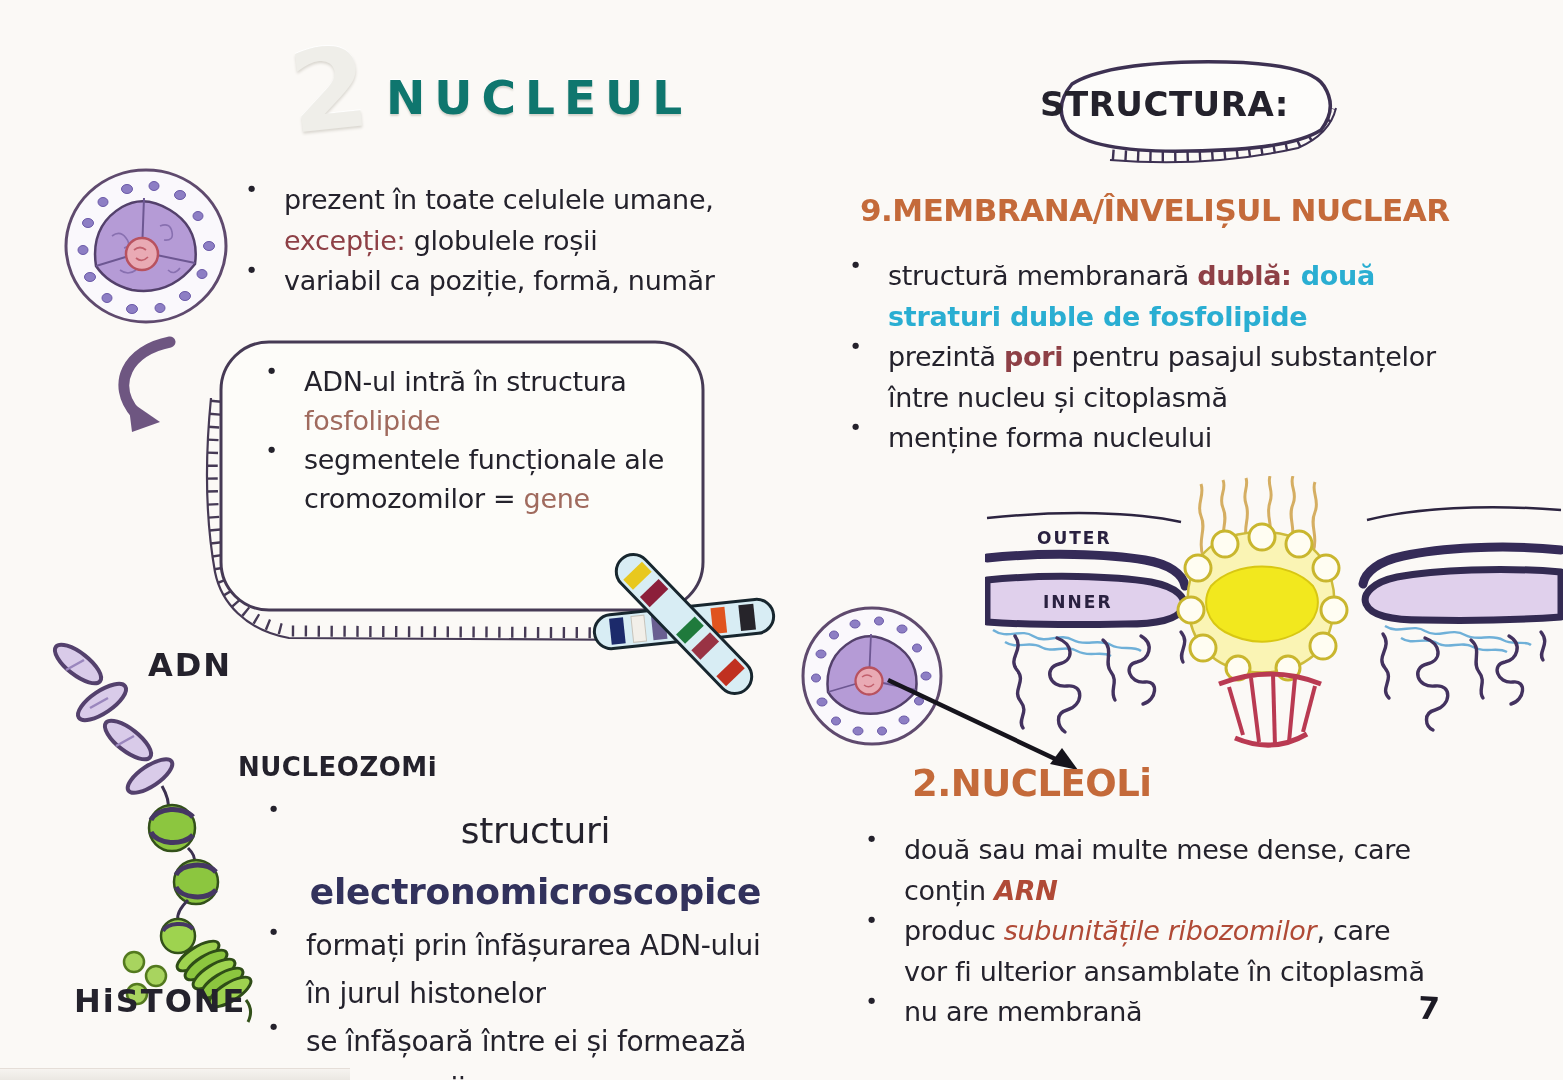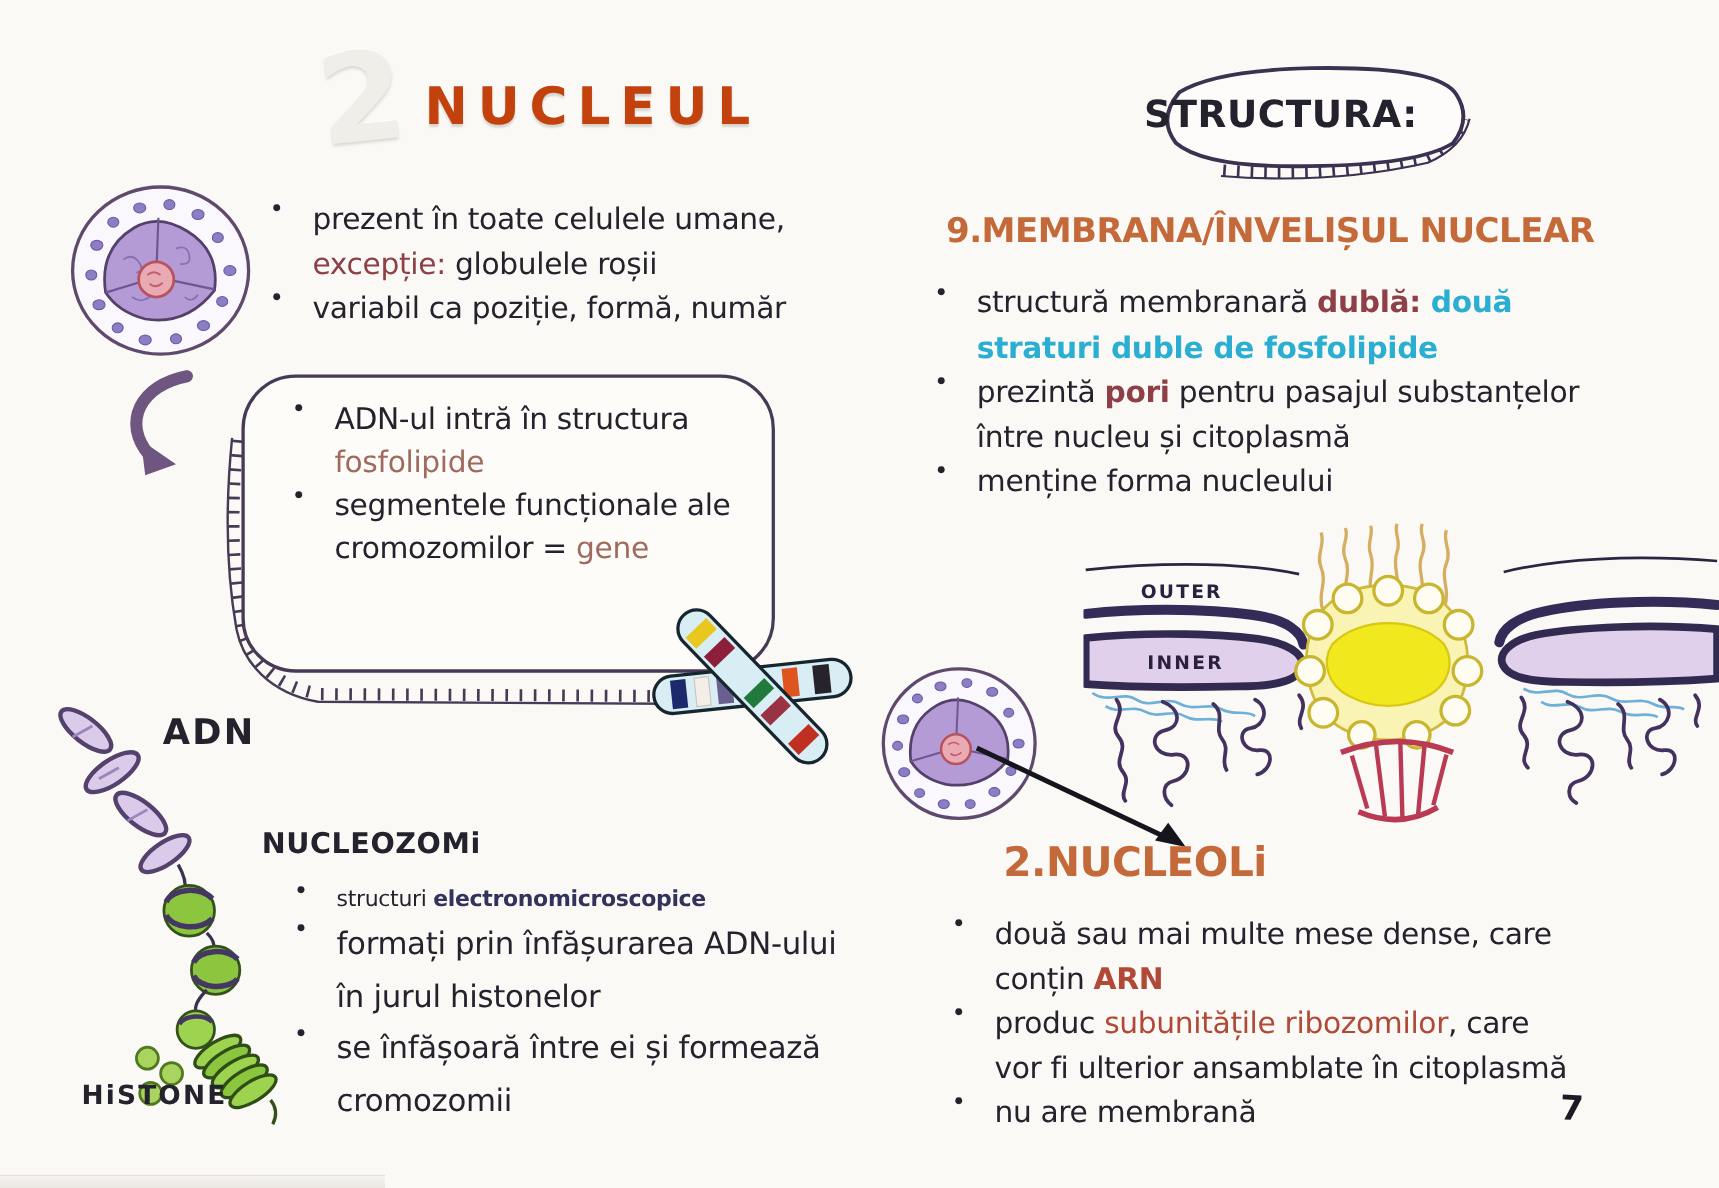--- a/index.html
+++ b/index.html
@@ -17,33 +17,33 @@
   .abs{position:absolute;}
   
   .emboss{display:flex; align-items:flex-end; gap:18px; user-select:none;}
   .emboss .num{
     font-size:112px; font-weight:bold; line-height:0.9;
     color:#efeee9; text-shadow:0 2px 3px #d9d6cf, 0 -1px 0 #ffffff;
     transform:rotate(-6deg);
   }
   .emboss .ttl{
     font-size:47px; font-weight:bold; letter-spacing:9px; padding-bottom:16px;
-    color:#c2410c; text-shadow:0 2px 2px #d7d4cd, 0 -1px 0 #ffffff;
+    color:#0f766e; text-shadow:0 2px 2px #d7d4cd, 0 -1px 0 #ffffff;
   }
   
   .blist{display:block;}
   .bullet{position:relative; padding-left:46px; margin:0;}
   .bullet::before{
     content:"●"; position:absolute; left:10px; top:0.42em;
     font-size:0.52em; color:var(--ink);
   }
   .bt{font-size:27px; line-height:1.5; letter-spacing:-0.3px;}
   .c-maroon{color:var(--maroon);} .c-brown{color:var(--brown);}
   .c-cyan{color:var(--cyan);} .c-navy{color:var(--navy);}
-  .c-redorange{color:var(--redorange);}
+  .c-redorange{color:var(--redorange);font-style:italic;}
   .h-orange{color:var(--orange); font-weight:bold; letter-spacing:-0.5px;}
   .h-ink{color:var(--ink); font-weight:bold;}
   svg text{font-family:"DejaVu Sans", sans-serif; font-weight:bold; fill:#2a2140;}
   .pagenum{font-size:31px; font-weight:bold; color:#1c1a24; transform:rotate(3deg);}
   .photo-edge{
     position:absolute; left:0; bottom:0; width:350px; height:12px;
     background:linear-gradient(#f5f2ee,#e4e1db); opacity:.7; border-top:1px solid #dcd3cc;
   }
 </style>
 </head>
@@ -164,27 +164,27 @@
     <ellipse cx="192" cy="364" rx="24" ry="9" fill="#9ed34f" stroke="#2f4d17" stroke-width="3" transform="rotate(-32 192 364)"></ellipse>
     <path d="M208,372 q8,10 2,22" fill="none" stroke="#33511a" stroke-width="3"></path>
   </g>
   <g>
     <circle cx="96" cy="334" r="10" fill="#a8d45f" stroke="#53791f" stroke-width="2.5"></circle>
     <circle cx="118" cy="348" r="10" fill="#a8d45f" stroke="#53791f" stroke-width="2.5"></circle>
     <circle cx="99" cy="366" r="10" fill="#a8d45f" stroke="#53791f" stroke-width="2.5"></circle>
   </g>
 </svg>
 
-<div class="abs h-ink" style="left:74px; top:982px; font-size:24px; letter-spacing:2px;">HiSTONE</div>
+<div class="abs h-ink" style="left:74px; top:982px; font-size:32px; letter-spacing:2px;">HiSTONE</div>
 
 <div class="abs h-ink" style="left:238px; top:752px; font-size:26px; letter-spacing:0.5px;">NUCLEOZOMi</div>
 
 <div class="abs blist" style="left:260px; top:800px; width:505px;">
   <div class="bullet">
-    <p class="bt" style="font-size:20px; line-height:1.7;"><span>structuri </span><span class="c-navy" style="font-weight:bold">electronomicroscopice</span></p>
+    <p class="bt" style="font-size:36px; line-height:1.7;text-align:center;"><span>structuri </span><span class="c-navy" style="font-weight:bold">electronomicroscopice</span></p>
   </div>
   <div class="bullet">
     <p class="bt" style="font-size:28px; line-height:1.7;">formați prin înfășurarea ADN-ului în jurul histonelor</p>
   </div>
   <div class="bullet">
     <p class="bt" style="font-size:28px; line-height:1.7;">se înfășoară între ei și formează cromozomii</p>
   </div>
 </div>
 
 <svg class="abs" style="left:1040px; top:56px;" width="305" height="115" viewBox="0 0 305 115">

